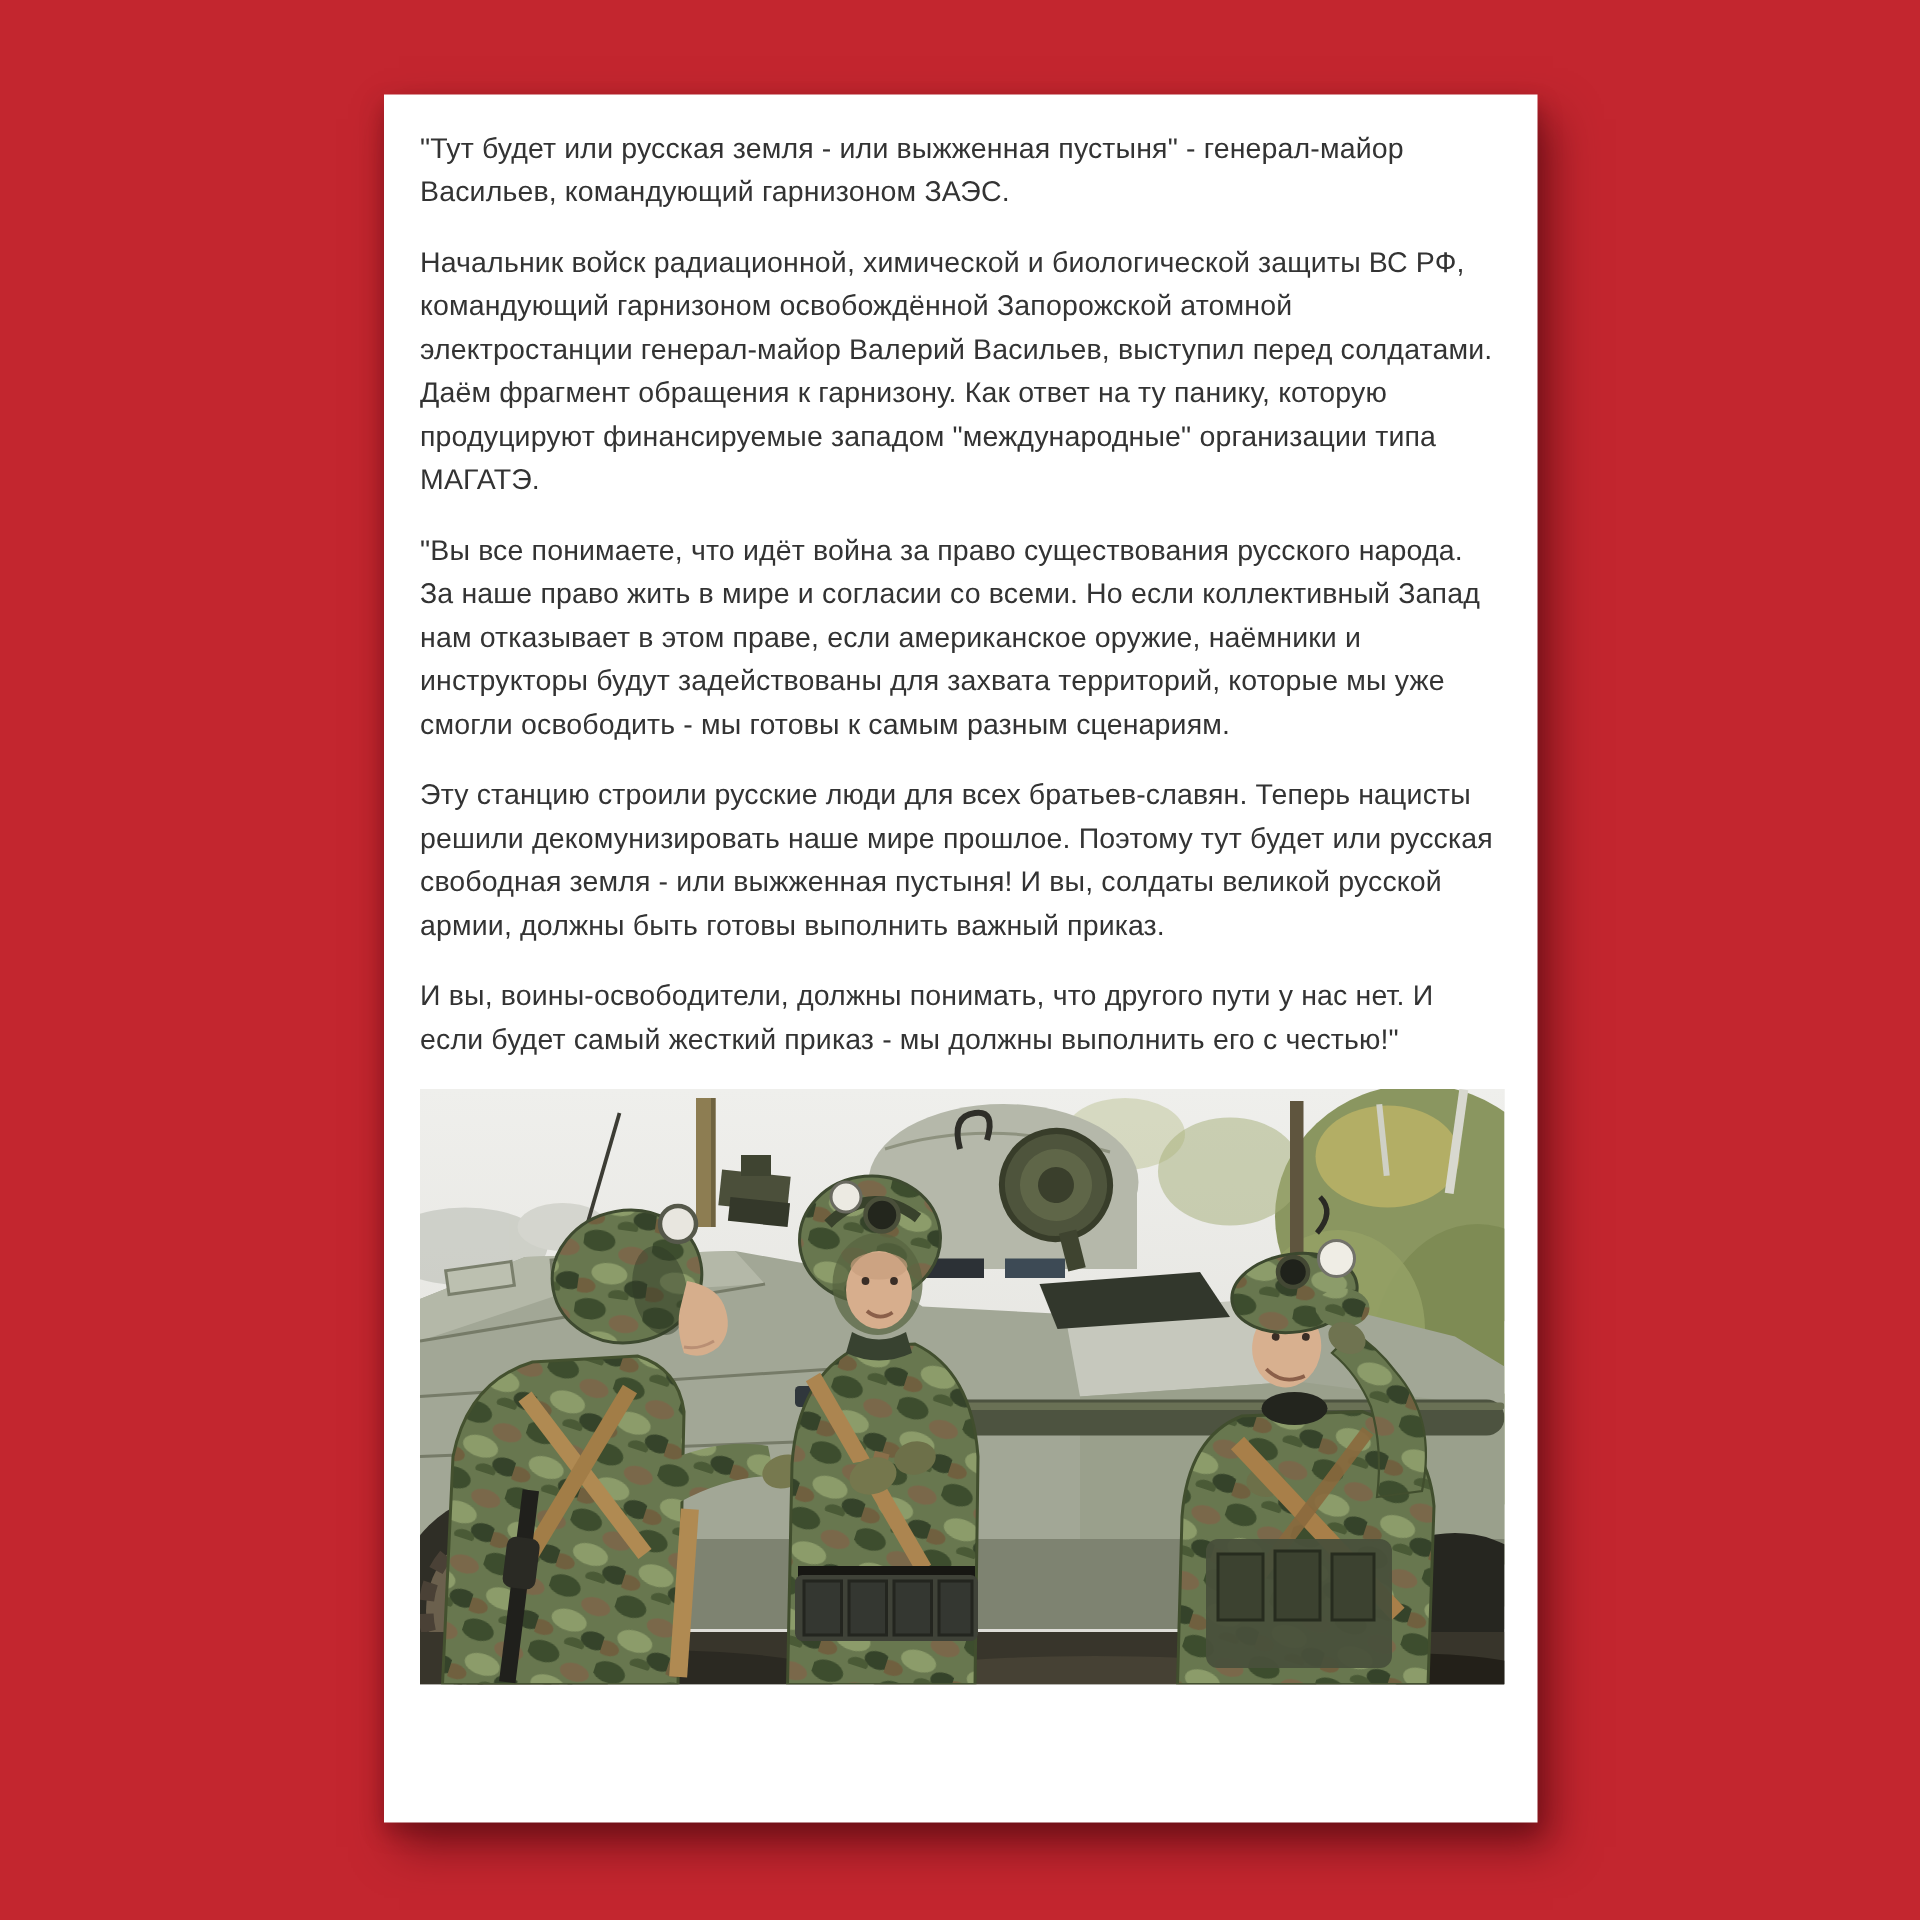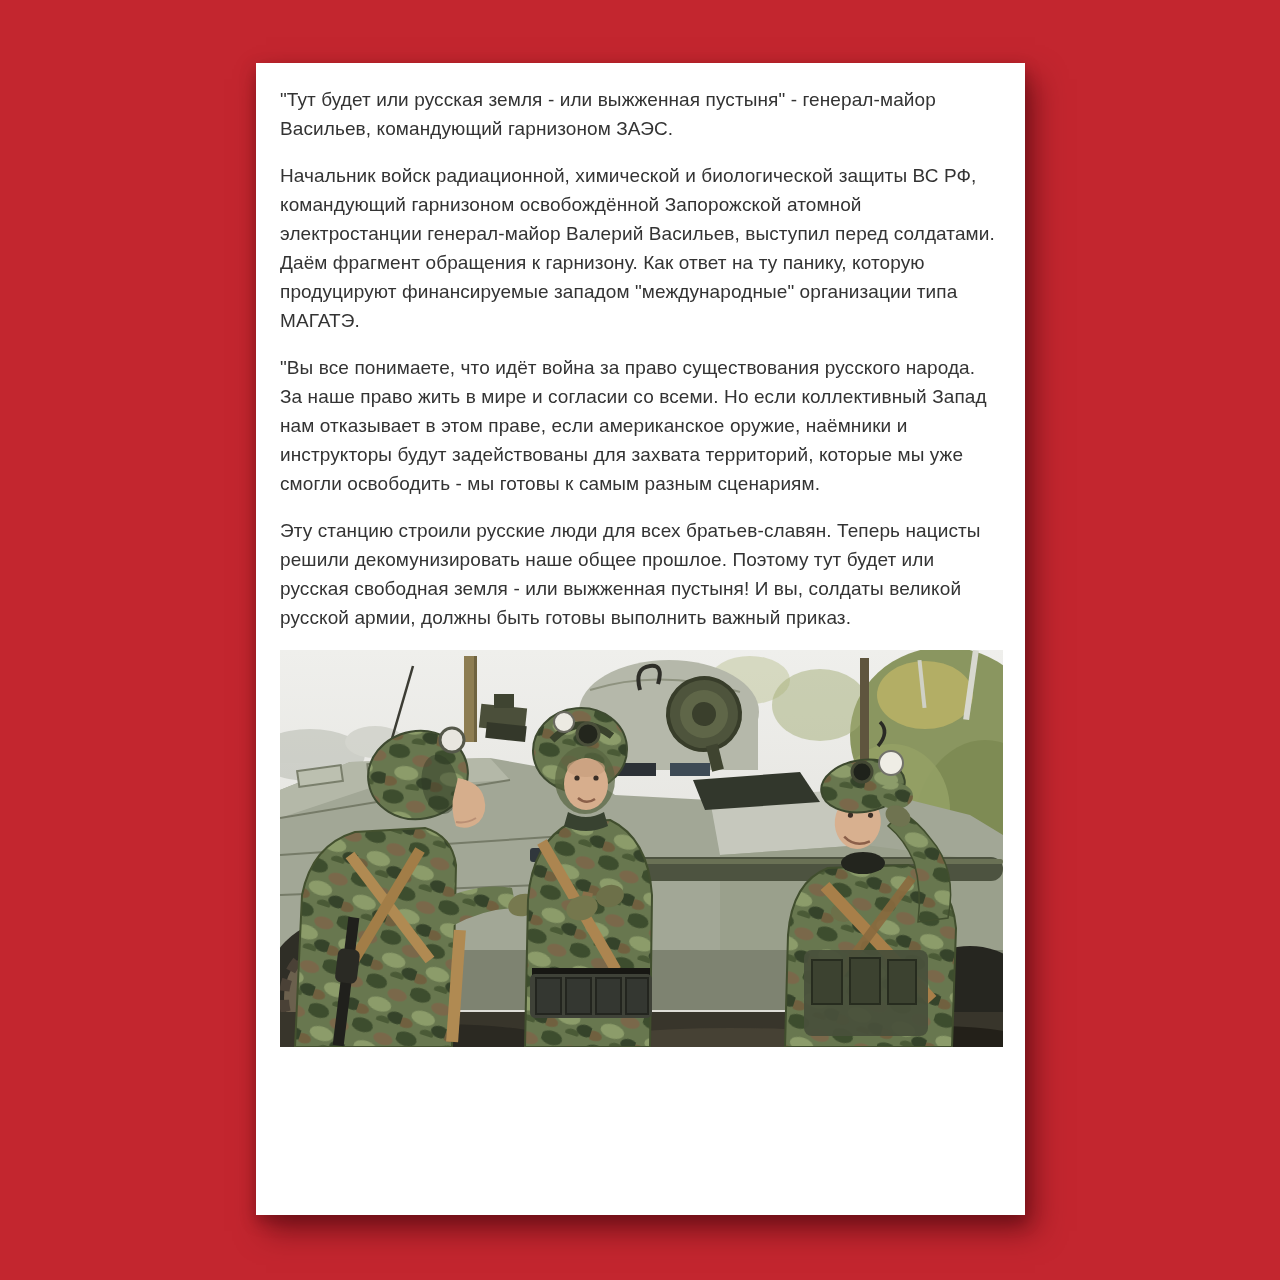--- a/index.html
+++ b/index.html
@@ -43,21 +43,22 @@
   figure.photo svg{display:block;width:723px;height:397px;}
 </style>
 </head>
 <body>
 
 <div class="card">
   <div class="post-text">
     <p>"Тут будет или русская земля - или выжженная пустыня" - генерал-майор Васильев, командующий гарнизоном ЗАЭС.</p>
     <p>Начальник войск радиационной, химической и биологической защиты ВС РФ, командующий гарнизоном освобождённой Запорожской атомной электростанции генерал-майор Валерий Васильев, выступил перед солдатами. Даём фрагмент обращения к гарнизону. Как ответ на ту панику, которую продуцируют финансируемые западом "международные" организации типа МАГАТЭ.</p>
     <p>"Вы все понимаете, что идёт война за право существования русского народа. За наше право жить в мире и согласии со всеми. Но если коллективный Запад нам отказывает в этом праве, если американское оружие, наёмники и инструкторы будут задействованы для захвата территорий, которые мы уже смогли освободить - мы готовы к самым разным сценариям.</p>
-    <p>Эту станцию строили русские люди для всех братьев-славян. Теперь нацисты решили декомунизировать наше общее прошлое. Поэтому тут будет или русская свободная земля - или выжженная пустыня! И вы, солдаты великой русской армии, должны быть готовы выполнить важный приказ.</p>
+    <p>Эту станцию строили русские люди для всех братьев-славян. Теперь нацисты решили декомунизировать наше мире прошлое. Поэтому тут будет или русская свободная земля - или выжженная пустыня! И вы, солдаты великой русской армии, должны быть готовы выполнить важный приказ.</p>
+    <p>И вы, воины-освободители, должны понимать, что другого пути у нас нет. И если будет самый жесткий приказ - мы должны выполнить его с честью!"</p>
   </div>
 
   <figure class="photo" role="img" aria-label="Три солдата в камуфляже с очками на головах стоят перед бронетранспортёром на фоне осенних деревьев">
     <svg viewBox="0 0 723 397" xmlns="http://www.w3.org/2000/svg">
       <defs>
         <pattern id="camo" width="46" height="46" patternUnits="userSpaceOnUse" patternTransform="rotate(18)">
           <rect width="46" height="46" fill="#68774f"></rect>
           <ellipse cx="10" cy="9" rx="11" ry="7" fill="#3d4d2e"></ellipse>
           <ellipse cx="34" cy="16" rx="10" ry="6" fill="#7a684a"></ellipse>
           <ellipse cx="20" cy="30" rx="12" ry="7" fill="#8c9c6a"></ellipse>

